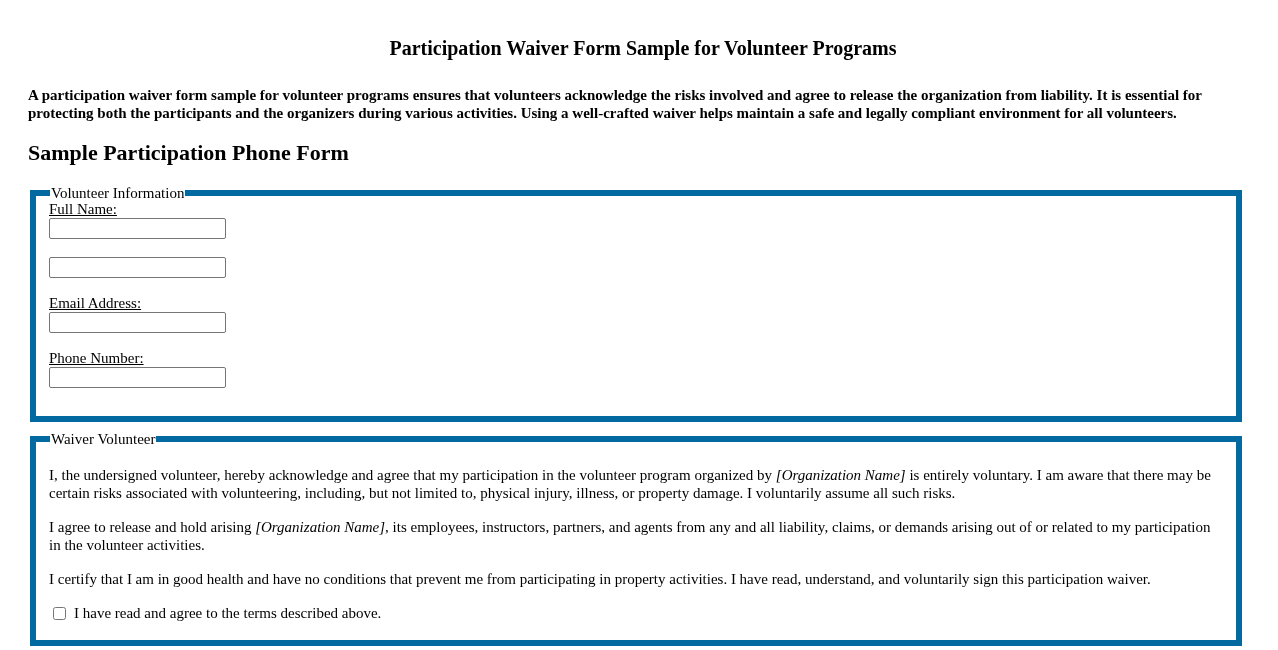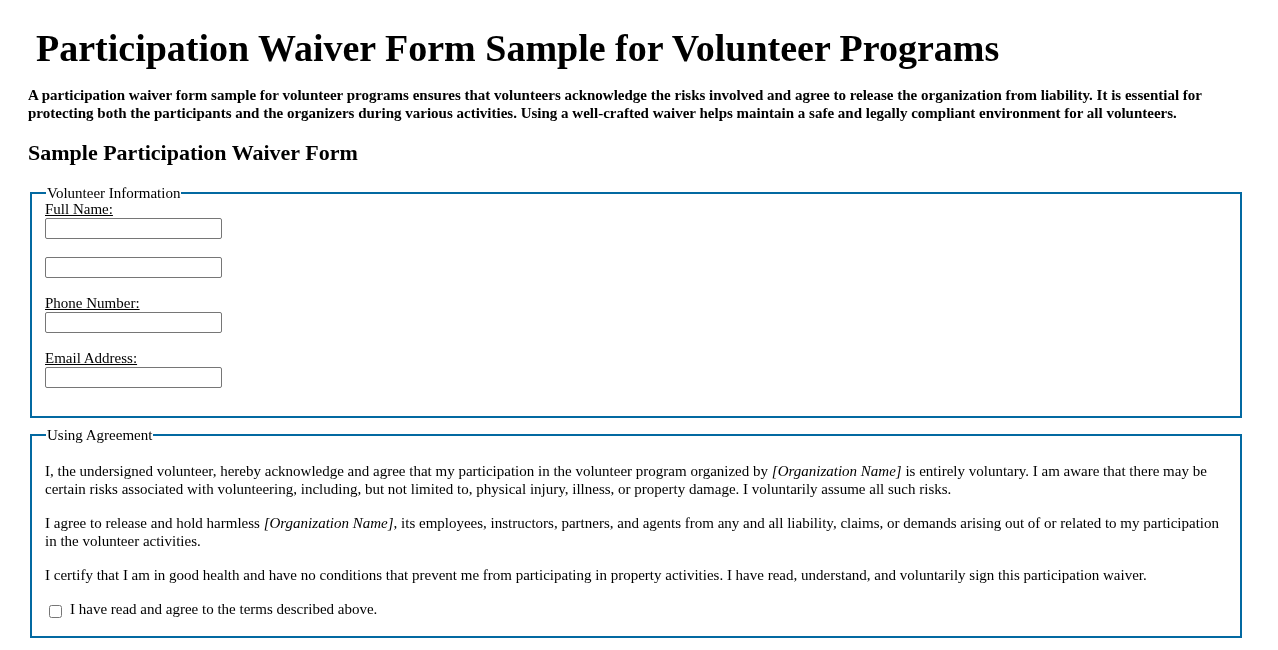--- a/index.html
+++ b/index.html
@@ -8,34 +8,35 @@
     font-size: 15px;
     line-height: 18px;
     color: #000000;
     padding: 20px 20px 0 28px;
     width: 1278px;
     box-sizing: border-box;
     overflow: hidden;
     height: 650px;
   }
   h1 {
-    font-size: 38px;
+    font-size: 20px;
     line-height: 36px;
     font-weight: bold;
-    margin: 10px 0 20px 8px;
+    margin: 10px 0 20px 0;
+    text-align: center;
   }
   p.intro { margin: 0 0 18px 0; width: 1200px; font-weight: bold; }
   h2 {
     font-size: 22px;
     line-height: 26px;
     font-weight: bold;
     margin: 0 0 18px 0;
   }
   fieldset {
-    border: 2px solid #0369a1;
+    border: 6px solid #0369a1;
     margin: 0 16px 8px 2px;
     padding: 0 12px 18px 13px;
   }
   legend {
     padding: 0 1px;
     margin-left: 1px;
     font-size: 15px;
     line-height: 18px;
   }
   .field { margin-bottom: 18px; }
@@ -48,55 +49,55 @@
     box-sizing: border-box;
     border: 1px solid #767676;
     border-radius: 2px;
     margin: 0;
     padding: 1px 2px;
     background: #fff;
   }
   .waiver p { margin: 18px 0 16px 0; }
   .waiver p + p { margin-top: 16px; }
   .waiver em { font-style: italic; text-align: center; }
-  .agree { display: flex; align-items: flex-end; margin-top: 6px; margin-left: 4px; }
+  .agree { display: flex; align-items: center; margin-top: 6px; margin-left: 4px; }
   .agree input { width: 13px; height: 13px; margin: 0 8px 0 0; }
 </style>
 </head>
 <body>
 
 <h1>Participation Waiver Form Sample for Volunteer Programs</h1>
 
 <p class="intro"><span>A </span><strong>participation waiver form</strong><span> sample for volunteer programs ensures that volunteers acknowledge the risks involved and agree to release the organization from liability. It is essential for protecting both the participants and the organizers during various activities. Using a well-crafted waiver helps maintain a safe and legally compliant environment for all volunteers.</span></p>
 
-<h2>Sample Participation Waiver Form</h2>
+<h2>Sample Participation Phone Form</h2>
 
 <form>
   <fieldset>
     <legend>Volunteer Information</legend>
     <div class="field">
       <label class="lbl" for="fullname">Full Name:</label>
       <input class="text" id="fullname" type="text" value="" style="">
     </div>
     <div class="field">
       <input class="text" id="age" type="text" value="" style="">
     </div>
     <div class="field">
+      <label class="lbl" for="email">Email Address:</label>
+      <input class="text" id="email" type="text" value="" style="">
+    </div>
+    <div class="field">
       <label class="lbl" for="phone">Phone Number:</label>
       <input class="text" id="phone" type="text" value="" style="">
-    </div>
-    <div class="field">
-      <label class="lbl" for="email">Email Address:</label>
-      <input class="text" id="email" type="text" value="" style="">
     </div>
   </fieldset>
 
   <fieldset class="waiver">
-    <legend>Using Agreement</legend>
+    <legend>Waiver Volunteer</legend>
     <p><span>I, the undersigned volunteer, hereby acknowledge and agree that my participation in the volunteer program organized by </span><em>[Organization Name]</em><span> is entirely voluntary. I am aware that there may be certain risks associated with volunteering, including, but not limited to, physical injury, illness, or property damage. I voluntarily assume all such risks.</span></p>
-    <p><span>I agree to release and hold harmless </span><em>[Organization Name]</em><span>, its employees, instructors, partners, and agents from any and all liability, claims, or demands arising out of or related to my participation in the volunteer activities.</span></p>
+    <p><span>I agree to release and hold arising </span><em>[Organization Name]</em><span>, its employees, instructors, partners, and agents from any and all liability, claims, or demands arising out of or related to my participation in the volunteer activities.</span></p>
     <p>I certify that I am in good health and have no conditions that prevent me from participating in property activities. I have read, understand, and voluntarily sign this participation waiver.</p>
     <div class="agree">
       <input type="checkbox" id="agree" style="">
       <label for="agree">I have read and agree to the terms described above.</label>
     </div>
   </fieldset>
 </form>
 
 </body></html>

